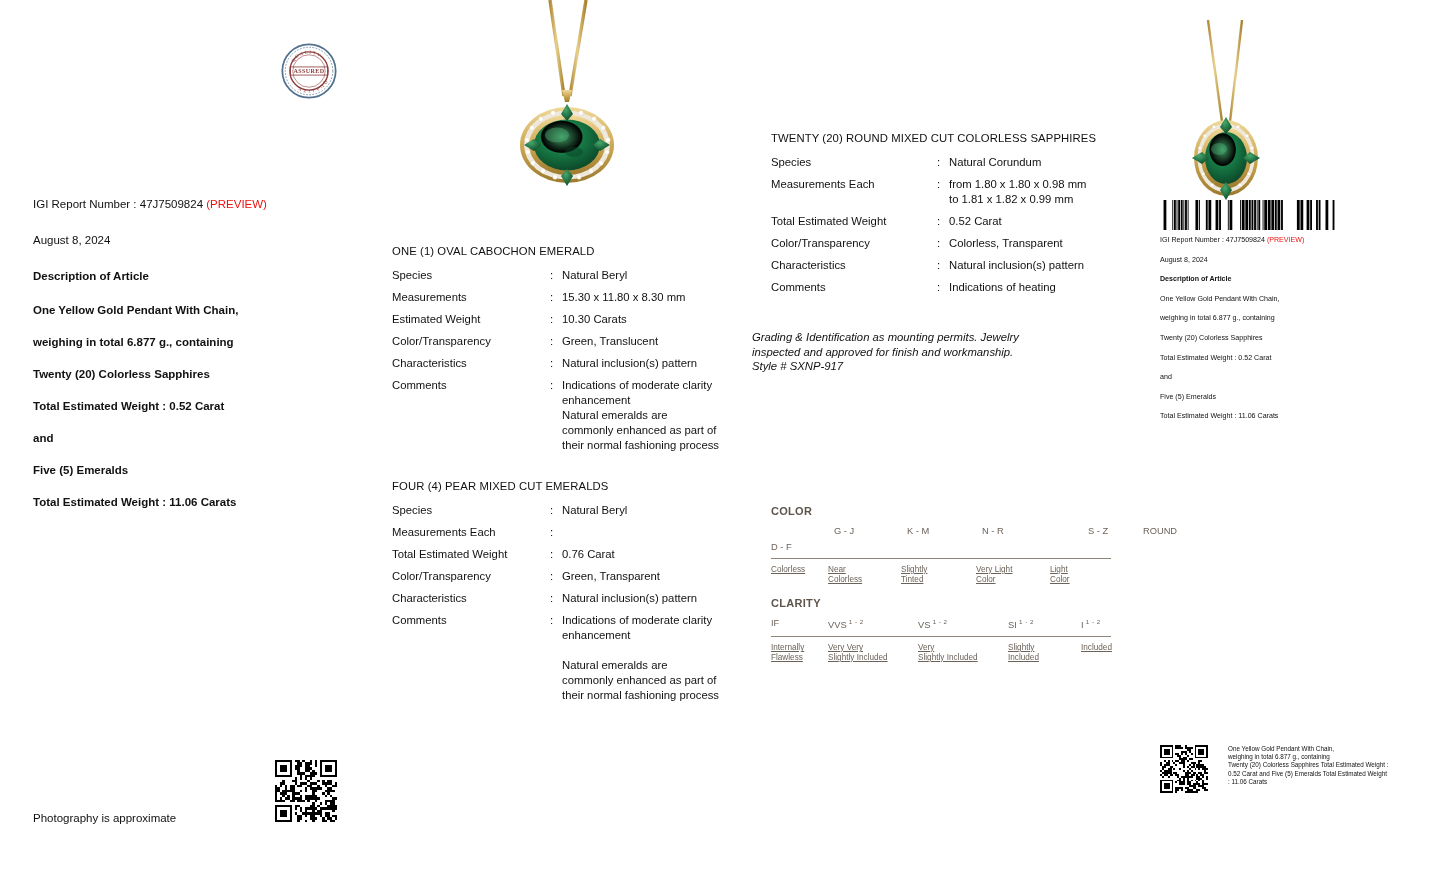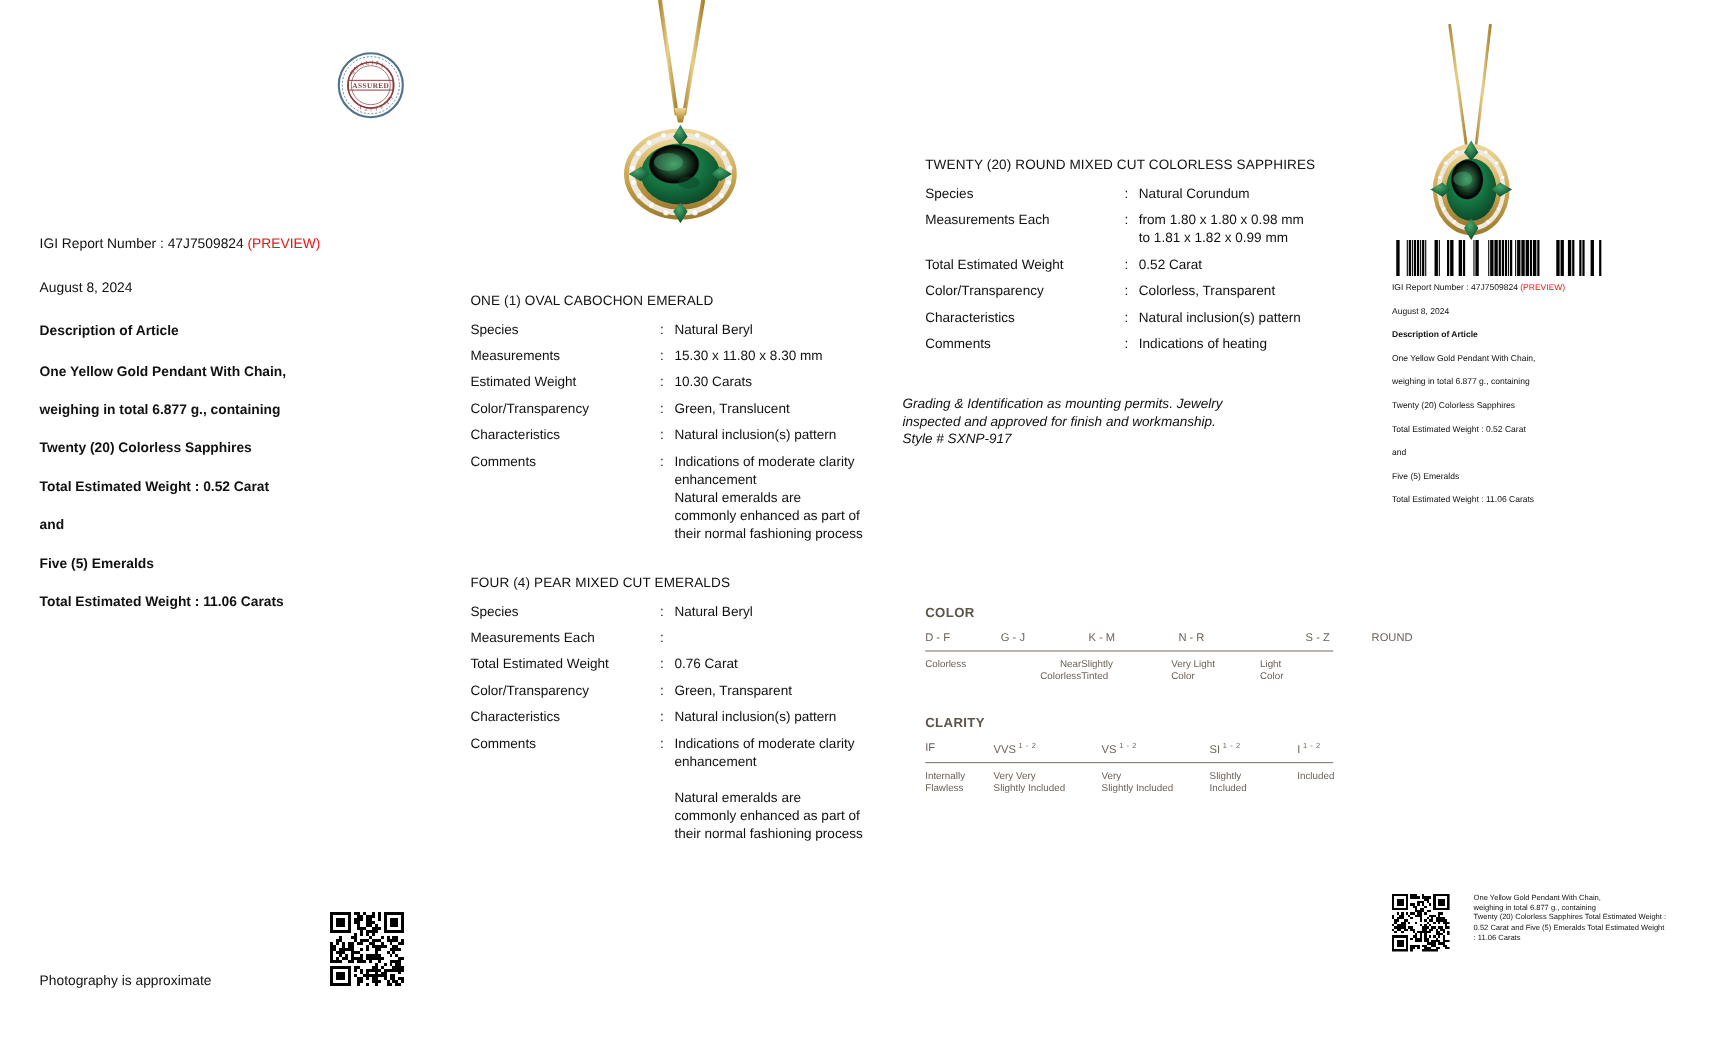--- a/index.html
+++ b/index.html
@@ -46,21 +46,21 @@
   .srow .col{width:12px;flex:0 0 12px;}
   .srow .val{flex:1;white-space:pre-line;}
   #grading-note{left:752px;top:330px;width:340px;font-size:11.3px;line-height:14.5px;white-space:pre-line;font-style:italic;}
 
   
   #color-scale{left:771px;top:505px;width:340px;}
   #clarity-scale{left:771px;top:597px;width:340px;}
   .scale-head{font-size:11px;font-weight:bold;color:#5d544a;letter-spacing:0.3px;margin-bottom:9px;}
   .scale-grades{display:flex;font-size:9.3px;color:#6b6259;padding-bottom:6px;}
   .scale-rule{border-bottom:1px solid #8d8579;width:100%;}
-  .scale-desc{display:flex;font-size:8.2px;color:#6b6259;line-height:10px;padding-top:6px;}
+  .scale-desc{display:flex;font-size:8.2px;color:#6b6259;line-height:10px;padding-top:6px;text-decoration:underline;}
   .sc-cell{flex:0 0 auto;}
   sup{font-size:6.2px;vertical-align:super;letter-spacing:0.5px;}
 
   
   #barcode{left:1160px;top:200px;width:175px;height:30px;}
   #right-col{left:1160px;top:236px;width:280px;}
   .r-line{font-size:7.1px;line-height:8.6px;color:#111;margin-bottom:11px;white-space:nowrap;}
   .r-line.bold{font-weight:bold;}
   .r-preview{color:#ee1111;}
 
@@ -327,31 +327,31 @@
       </div>
     </div>
 </div>
 <div class="abs" id="grading-note">Grading &amp; Identification as mounting permits. Jewelry
 inspected and approved for finish and workmanship.
 Style # SXNP-917</div>
 
 <div class="abs" id="color-scale">
   <div class="scale-head">COLOR</div>
   <div class="scale-grades" id="color-grades">
-      <div class="sc-cell" style="width: 63px;">D - F</div>
+      <div class="sc-cell" style="width: 63px; margin-top: 16px;">D - F</div>
       <div class="sc-cell" style="width: 73px;">G - J</div>
       <div class="sc-cell" style="width: 75px;">K - M</div>
       <div class="sc-cell" style="width: 74px;">N - R</div>
       <div class="sc-cell" style="width: 55px; margin-left: 32px;">S - Z</div>
       <div class="sc-cell" style="width: 50px;">ROUND</div>
     </div>
   <div class="scale-rule"></div>
   <div class="scale-desc" id="color-descs">
       <div class="sc-cell" style="width: 57px; white-space: pre-line;">Colorless</div>
-      <div class="sc-cell" style="width: 73px; white-space: pre-line; text-align: right;">Near
+      <div class="sc-cell" style="width: 73px; white-space: pre-line;">Near
 Colorless</div>
       <div class="sc-cell" style="width: 75px; white-space: pre-line;">Slightly
 Tinted</div>
       <div class="sc-cell" style="width: 74px; white-space: pre-line;">Very Light
 Color</div>
       <div class="sc-cell" style="width: 55px; white-space: pre-line;">Light
 Color</div>
       <div class="sc-cell" style="width: 50px; white-space: pre-line;"></div>
     </div>
 </div>

